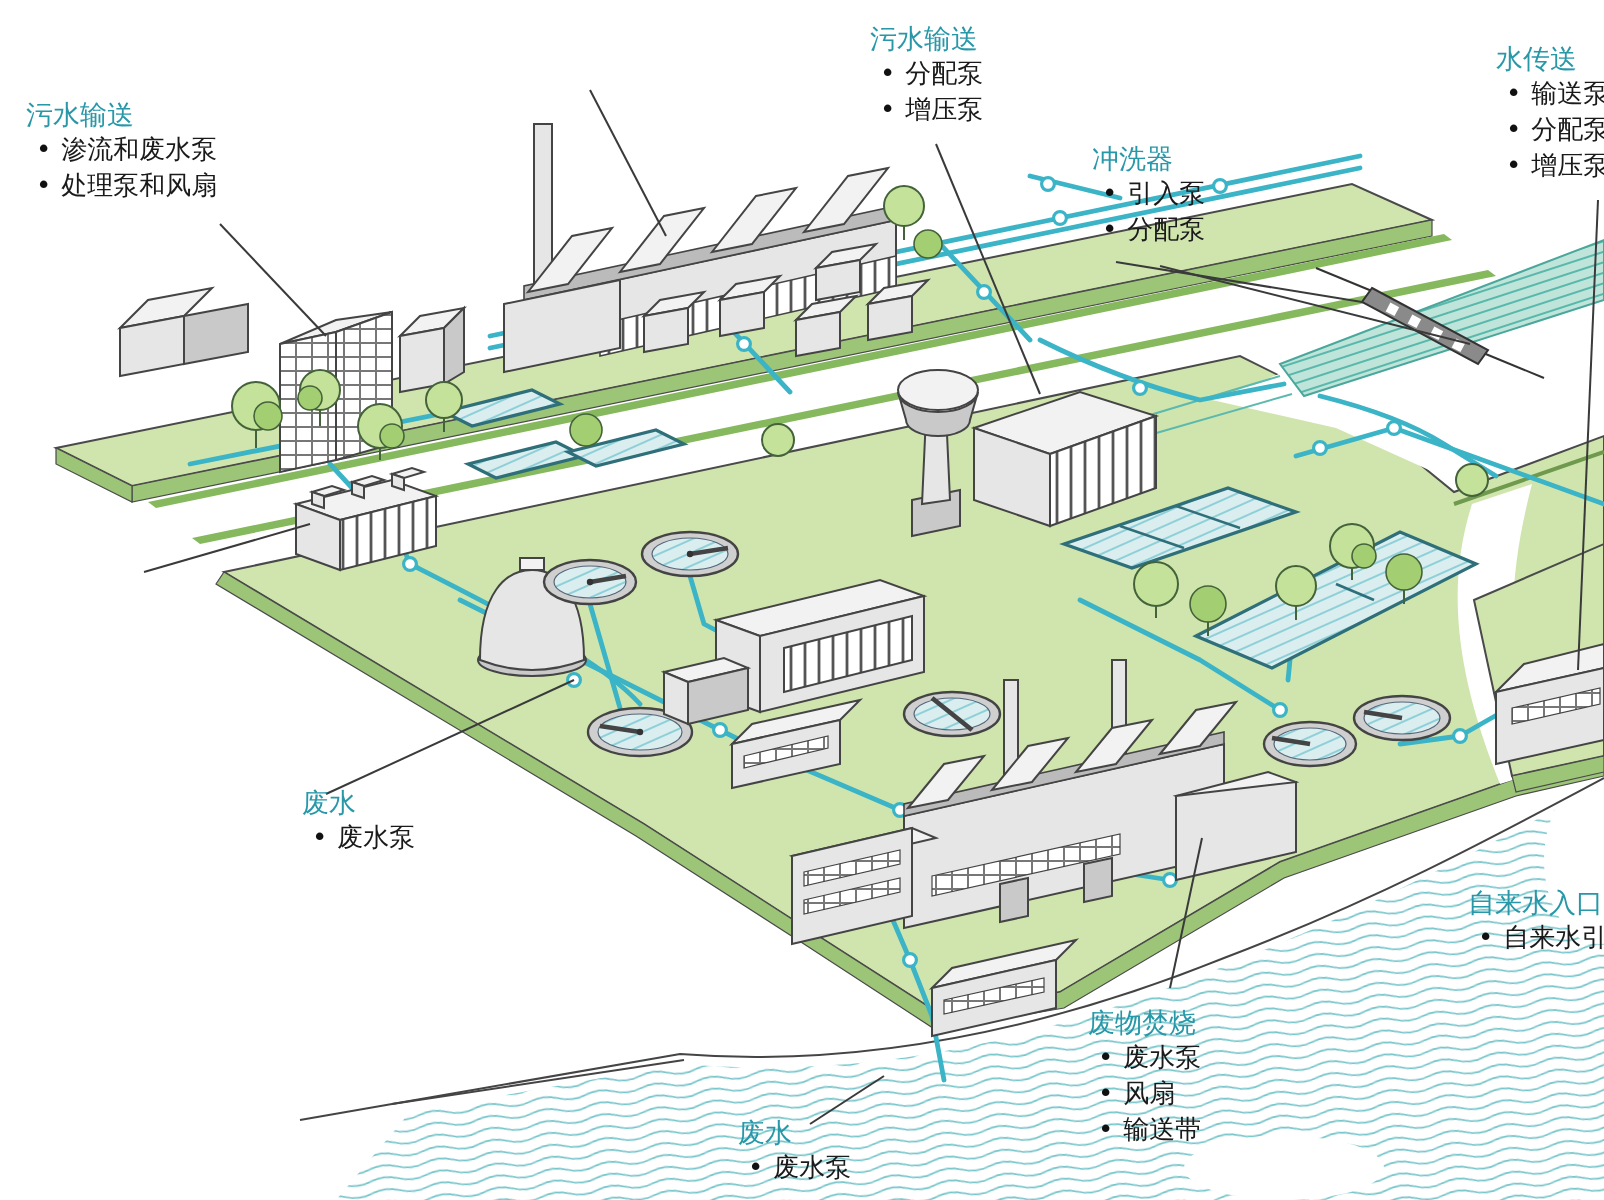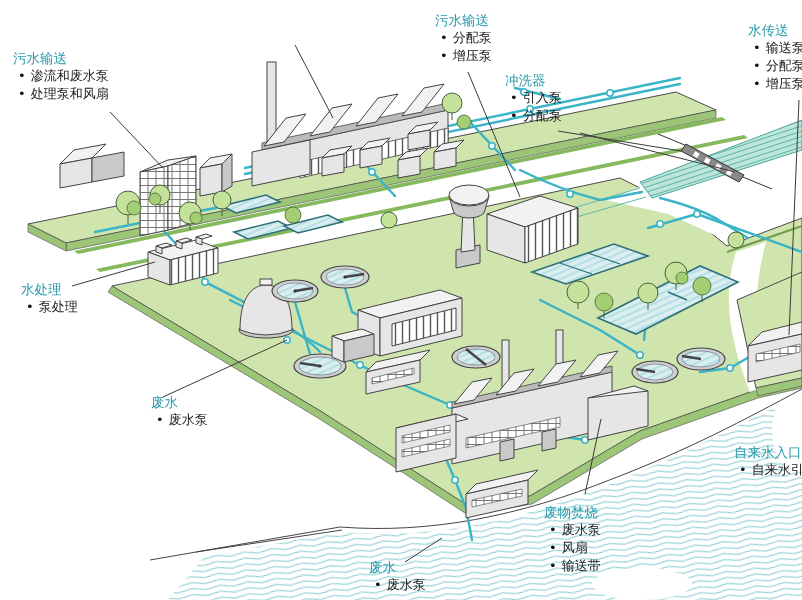--- a/index.html
+++ b/index.html
@@ -387,37 +387,33 @@
   <div class="lbl-i"><span class="blt">•</span><span>渗流和废水泵</span></div>
   <div class="lbl-i"><span class="blt">•</span><span>处理泵和风扇</span></div>
 </div>
 
 <div class="lbl" style="left:435px;top:11px">
   <div class="lbl-h">污水输送</div>
   <div class="lbl-i"><span class="blt">•</span><span>分配泵</span></div>
   <div class="lbl-i"><span class="blt">•</span><span>增压泵</span></div>
 </div>
 
-<div class="lbl" style="left:505px;top:71px">
+<div class="lbl" style="left:546px;top:71px">
   <div class="lbl-h">冲洗器</div>
   <div class="lbl-i"><span class="blt">•</span><span>引入泵</span></div>
   <div class="lbl-i"><span class="blt">•</span><span>分配泵</span></div>
 </div>
 
 <div class="lbl" style="left:748px;top:21px">
   <div class="lbl-h">水传送</div>
   <div class="lbl-i"><span class="blt">•</span><span>输送泵</span></div>
   <div class="lbl-i"><span class="blt">•</span><span>分配泵</span></div>
   <div class="lbl-i"><span class="blt">•</span><span>增压泵</span></div>
 </div>
 
-<div class="lbl" style="left:21px;top:280px">
-  <div class="lbl-h">水处理</div>
-  <div class="lbl-i"><span class="blt">•</span><span>泵处理</span></div>
-</div>
 
 <div class="lbl" style="left:151px;top:393px">
   <div class="lbl-h">废水</div>
   <div class="lbl-i"><span class="blt">•</span><span>废水泵</span></div>
 </div>
 
 <div class="lbl" style="left:544px;top:503px">
   <div class="lbl-h">废物焚烧</div>
   <div class="lbl-i"><span class="blt">•</span><span>废水泵</span></div>
   <div class="lbl-i"><span class="blt">•</span><span>风扇</span></div>

